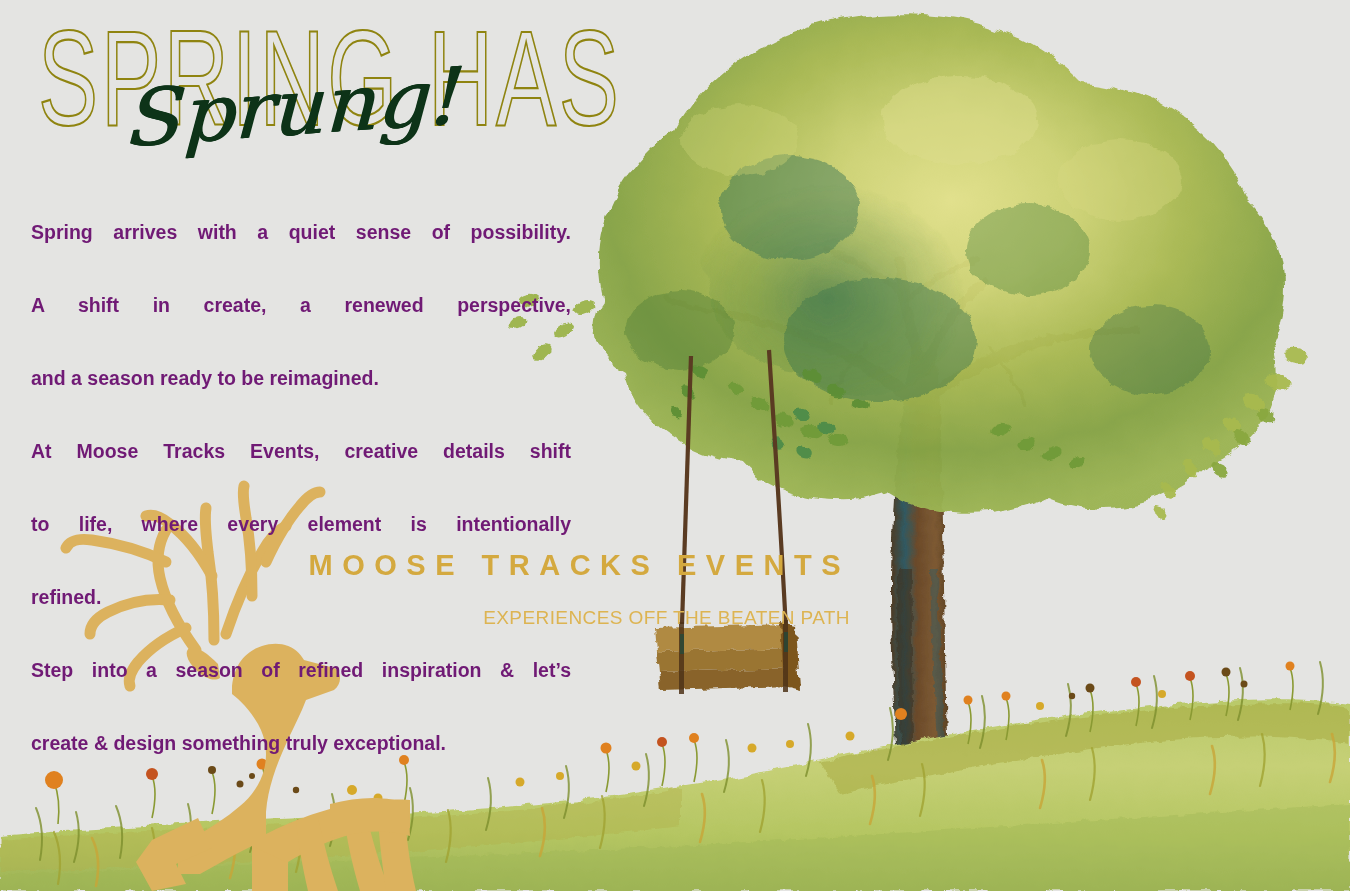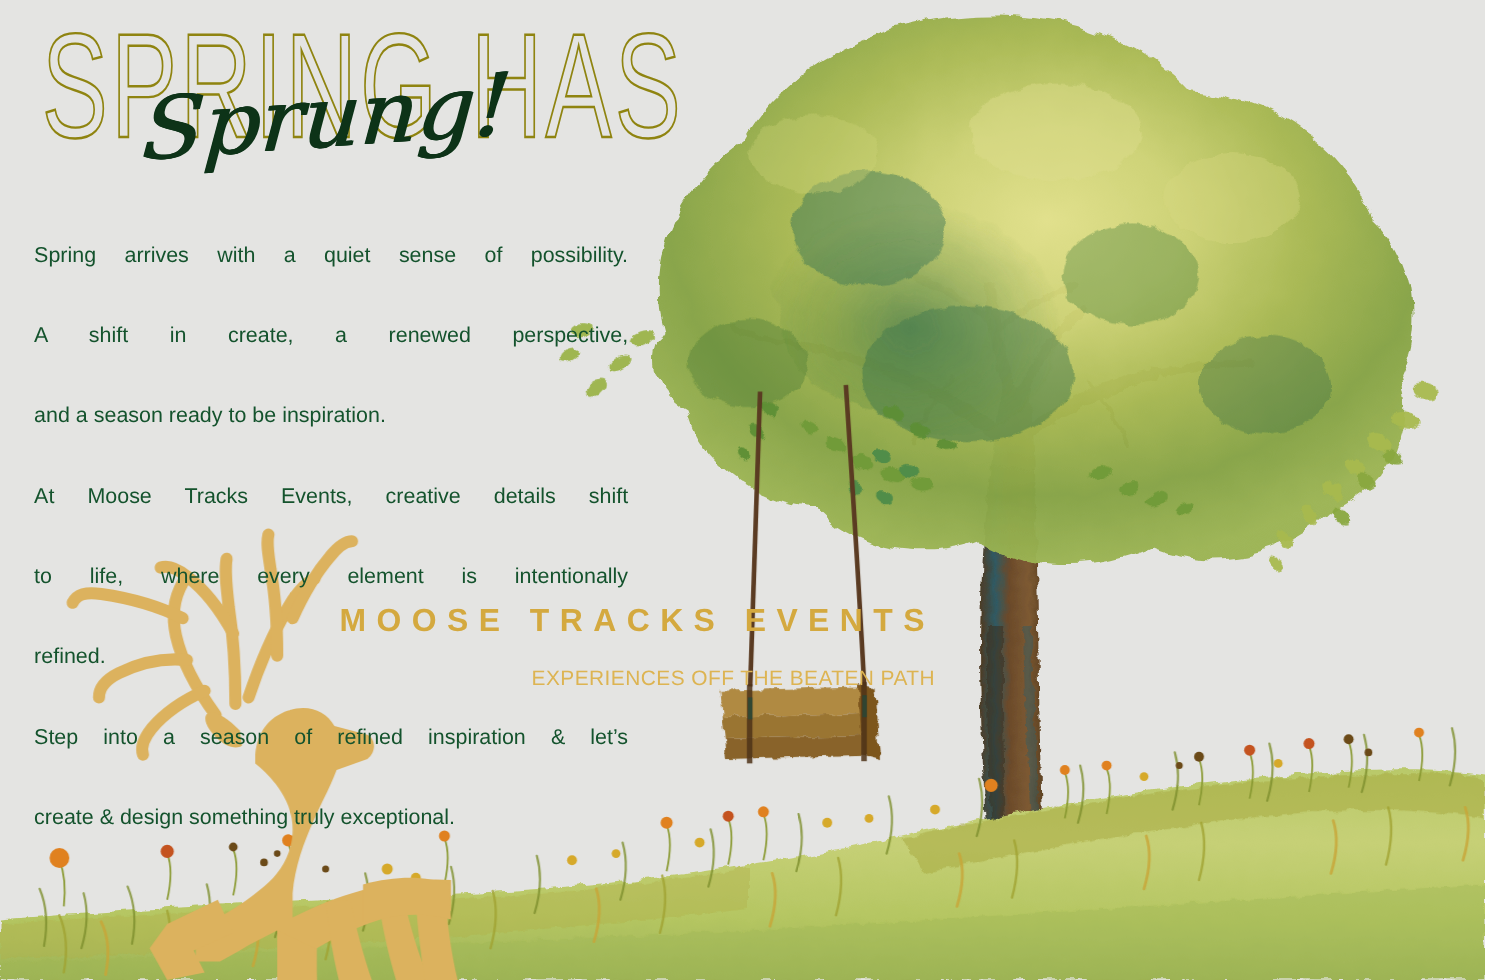--- a/index.html
+++ b/index.html
@@ -48,24 +48,24 @@
     color:#0d3318;
     white-space:nowrap;
     transform:rotate(-4deg) skewX(-8deg) scaleX(1.04);
     transform-origin:left center;
     text-shadow:1px 0 0 #0d3318, -0.5px 0 0 #0d3318;
   }
 
   
   #body-copy{
     position:absolute;left:31px;top:214px;width:540px;
-    color:#14532d;
+    color:#701a75;
     font-size:19.5px;
     line-height:36.5px;
-    font-weight:400;
+    font-weight:700;
   }
   #body-copy p{margin:0;text-align:justify;}
   #body-copy p.last-line{text-align:left;}
   #body-copy p:after{content:"";display:inline-block;width:100%;}
 
   
   #brand-lockup{
     position:absolute;left:270px;top:548px;width:580px;text-align:right;
   }
   #brand-name{
@@ -437,21 +437,21 @@
   </div>
 
   <div id="headline-block">
     <div id="headline-main">SPRING HAS</div>
     <div id="headline-script">Sprung!</div>
   </div>
 
   <div id="body-copy">
     <p>Spring arrives with a quiet sense of possibility.</p>
     <p>A shift in create, a renewed perspective,</p>
-    <p class="last-line">and a season ready to be inspiration.</p>
+    <p class="last-line">and a season ready to be reimagined.</p>
     <p>At Moose Tracks Events, creative details shift</p>
     <p>to life, where every element is intentionally</p>
     <p class="last-line">refined.</p>
     <p>Step into a season of refined inspiration &amp; let’s</p>
     <p class="last-line">create &amp; design something truly exceptional.</p>
   </div>
 
   <div id="brand-lockup">
     <div id="brand-name">MOOSE TRACKS EVENTS</div>
     <div id="brand-tagline">EXPERIENCES OFF THE BEATEN PATH</div>

